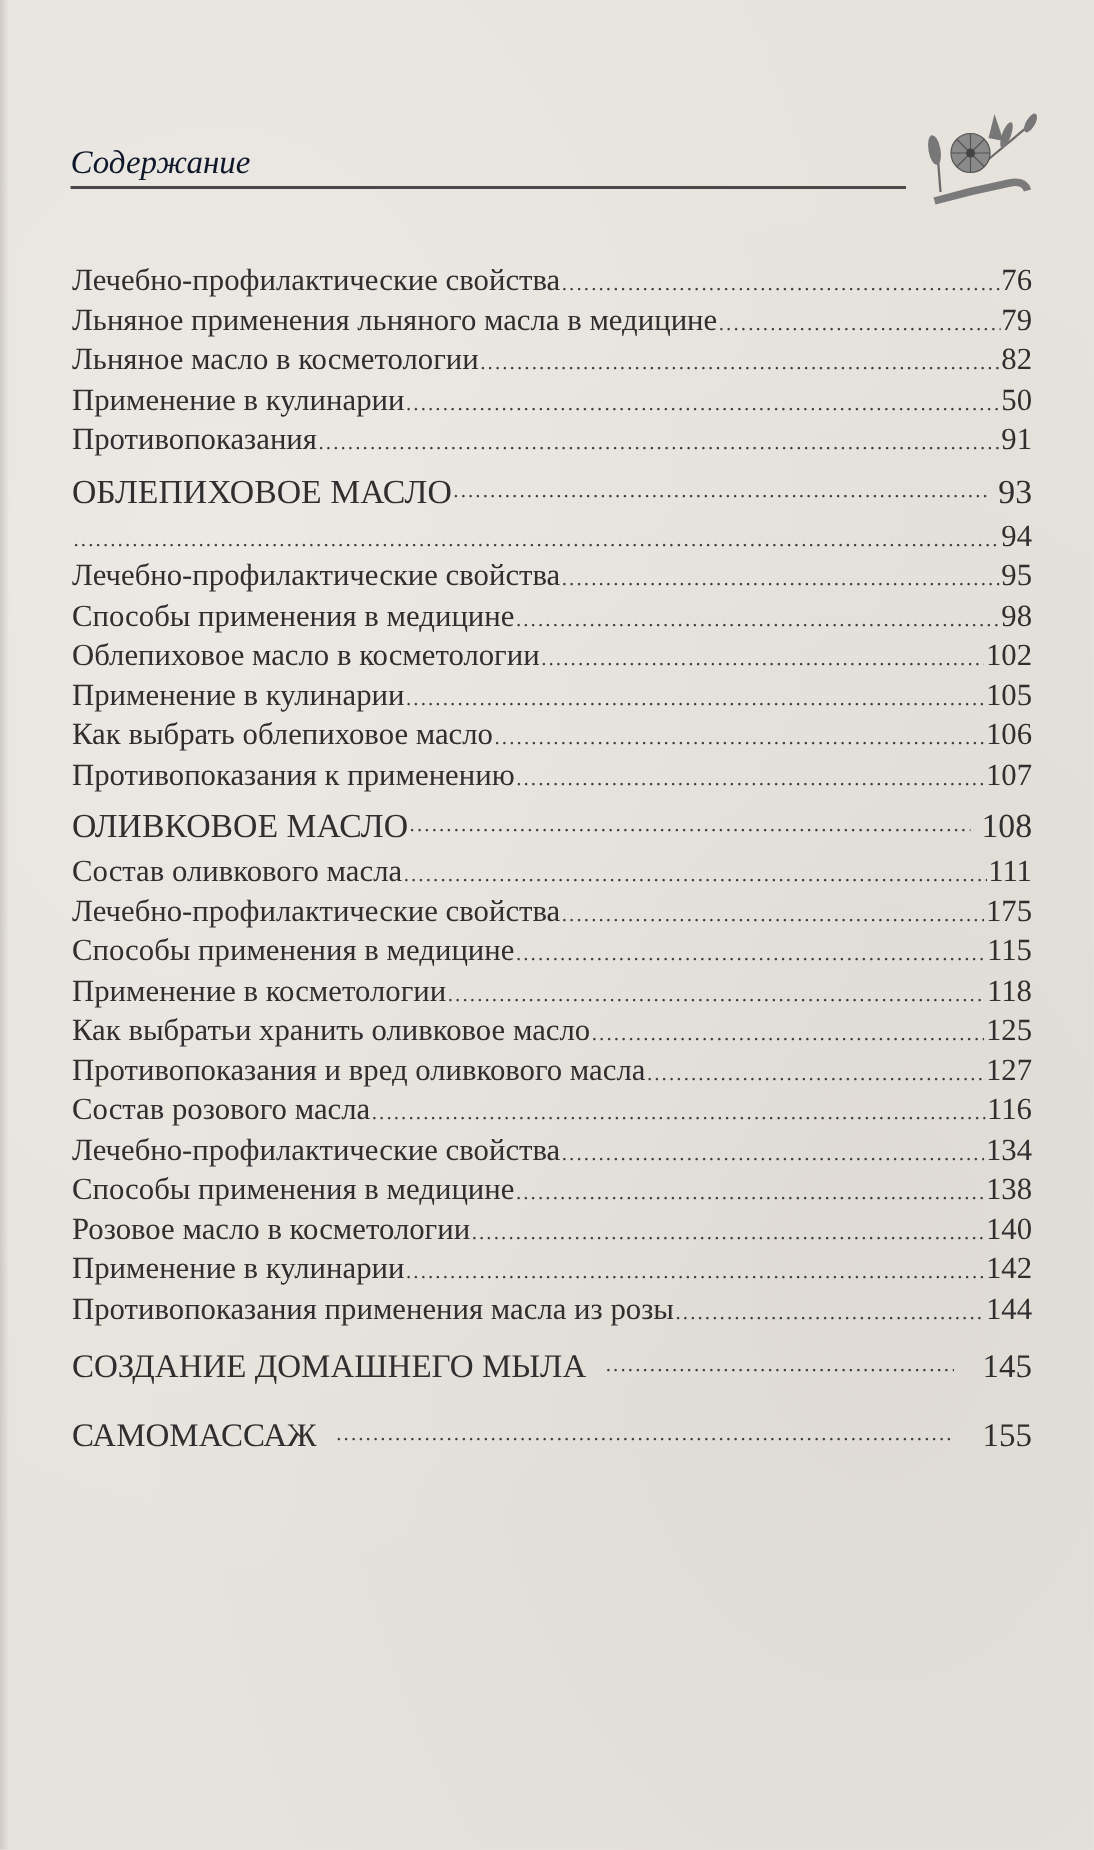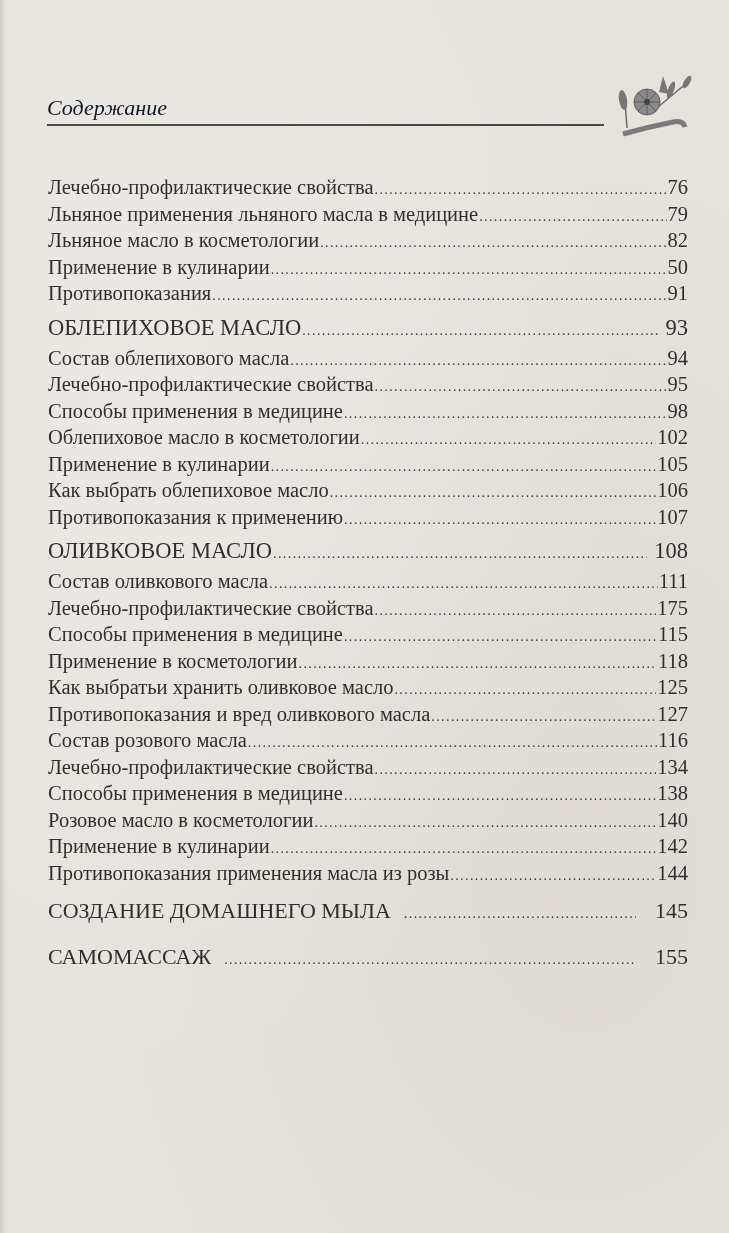--- a/index.html
+++ b/index.html
@@ -33,21 +33,21 @@
     }
     .toc {
       position: absolute; left: 48px; top: 162px; width: 640px; margin-top: 12px;
     }
     .toc-row {
       display: flex; align-items: baseline; white-space: nowrap;
       font-size: 20.5px; height: 26.5px; line-height: 26.5px;
       color: #2f2f2f;
     }
     .toc-row.section {
-      font-size: 22.5px; height: 34px; line-height: 34px; margin-top: 4px;
+      font-size: 22.5px; height: 34px; line-height: 34px; margin-top: 4px; align-items: center;
     }
     .toc-row.section.big { font-size: 22px; height: 42px; line-height: 42px; gap: 12px; }
     .toc-row .title { flex: 0 0 auto; }
     .toc-row .dots {
       flex: 1 1 auto; overflow: hidden; margin: 0 1px;
       font-size: 14px; letter-spacing: 1.4px; color: #3a3a3a;
     }
     .toc-row .dots::before {
       content: "........................................................................................................................................................................";
     }
@@ -111,21 +111,20 @@
       <span class="dots"></span>
       <span class="page">91</span>
     </div>
 
   <div class="toc-row section">
       <span class="title">ОБЛЕПИХОВОЕ МАСЛО</span>
       <span class="dots"></span>
       <span class="page">93</span>
     </div>
   <div class="toc-row">
-      <span class="title">Состав облепихового масла</span>
       <span class="dots"></span>
       <span class="page">94</span>
     </div>
   <div class="toc-row">
       <span class="title">Лечебно-профилактические свойства</span>
       <span class="dots"></span>
       <span class="page">95</span>
     </div>
   <div class="toc-row">
       <span class="title">Способы применения в медицине</span>

